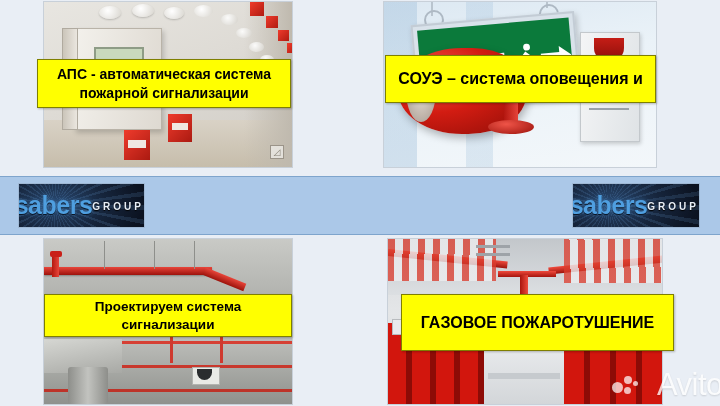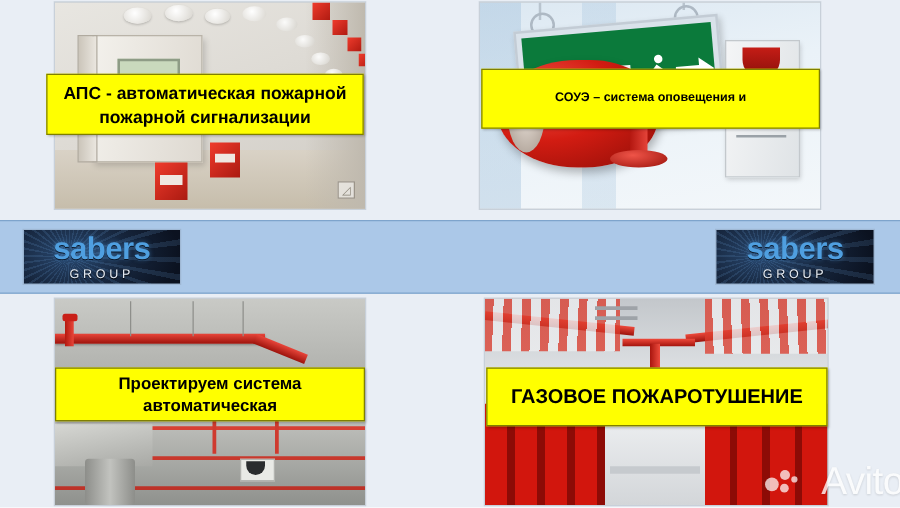--- a/index.html
+++ b/index.html
@@ -68,23 +68,23 @@
     display: flex;
     align-items: center;
   }
   .logo {
     position: absolute;
     background:
       radial-gradient(ellipse 70% 120% at 30% 45%, #2a4a72 0%, #16253c 55%, #0b1220 100%);
     border: 1px solid #9fb8d4;
     box-sizing: border-box;
     display: flex;
-    flex-direction: column;
-    align-items: center;
-    justify-content: center;
+    flex-direction: row;
+    align-items: center;
+    justify-content: flex-end;
     overflow: hidden;
   }
   .logo::before {
     content: "";
     position: absolute;
     left: -10%; top: -40%;
     width: 120%; height: 180%;
     background:
       repeating-conic-gradient(from 0deg at 32% 50%,
         rgba(120,180,240,0.16) 0deg 3deg,
@@ -98,20 +98,21 @@
     letter-spacing: -0.5px;
     text-shadow: 0 1px 0 #0a1626, 0 0 4px rgba(80,160,230,0.5);
     line-height: 1;
   }
   .logo-sub {
     position: relative;
     color: #e8eef6;
     letter-spacing: 3px;
     line-height: 1;
     text-shadow: 0 1px 1px #000;
+    font-weight: bold;
   }
   #banner-text {
     position: absolute;
     color: #1a1ac8;
     font-weight: bold;
     white-space: nowrap;
   }
 
   
   #avito {
@@ -171,21 +172,21 @@
     <div style="position:absolute;left:170px;top:86px;width:14px;height:16px;background:linear-gradient(135deg,#f04535,#a81a10);"></div>
     <div style="position:absolute;left:188px;top:84px;width:13px;height:15px;background:linear-gradient(135deg,#f04535,#a81a10);"></div>
     <div style="position:absolute;left:80px;top:128px;width:26px;height:30px;background:linear-gradient(135deg,#ef3b2c,#ab1a11);"></div>
     <div style="position:absolute;left:84px;top:138px;width:18px;height:8px;background:#efe7e1;"></div>
     <div style="position:absolute;left:124px;top:112px;width:24px;height:28px;background:linear-gradient(135deg,#ef3b2c,#ab1a11);"></div>
     <div style="position:absolute;left:128px;top:121px;width:16px;height:7px;background:#efe7e1;"></div>
     <div style="position:absolute;left:226px;top:143px;width:12px;height:12px;border:1px solid #9b9489;color:#8a8478;font-size:9px;line-height:12px;text-align:center;background:rgba(255,255,255,0.55);">◿</div>
   </div>
 
   <div class="caption" style="left:37px; top:59px; width:254px; height:49px; font-size:14px;">
-    <span>АПС - автоматическая пожарной</span>
+    <span>АПС - автоматическая система</span>
     <span>пожарной сигнализации</span>
   </div>
 
   <div class="photo" style="left:384px; top:2px; width:272px; height:165px;">
     <div class="layer" style="background:linear-gradient(170deg,#dce8f2 0%,#eaf2f8 40%,#f3f7fa 100%);"></div>
     <div class="layer" style="background:linear-gradient(90deg,rgba(150,185,215,0.35) 0 12%,rgba(255,255,255,0) 12% 30%,rgba(150,185,215,0.25) 30% 40%,rgba(255,255,255,0) 40% 100%);"></div>
 
     <div style="position:absolute;left:47px;top:0px;width:2px;height:14px;background:#b9c4ce;"></div>
     <div style="position:absolute;left:40px;top:8px;width:16px;height:16px;border:2px solid #aeb9c4;border-radius:50%;background:transparent;"></div>
     <div style="position:absolute;left:162px;top:0px;width:2px;height:6px;background:#b9c4ce;"></div>
@@ -211,21 +212,21 @@
     <div style="position:absolute;left:205px;top:98px;width:40px;height:2px;background:#9aa1a7;"></div>
     <div style="position:absolute;left:205px;top:106px;width:40px;height:2px;background:#9aa1a7;"></div>
 
     <div style="position:absolute;left:14px;top:46px;width:128px;height:86px;border-radius:50% 42% 45% 50%;background:radial-gradient(ellipse at 28% 32%,#f4564a 0%,#d21c12 45%,#8e0d07 100%);box-shadow:2px 4px 8px rgba(0,0,0,0.28);"></div>
     <div style="position:absolute;left:22px;top:58px;width:30px;height:62px;border-radius:50%;background:radial-gradient(ellipse at 50% 50%,#e8e0d8 0%,#b8aca2 70%,#7c6f66 100%);"></div>
     <div style="position:absolute;left:128px;top:66px;width:46px;height:34px;border-radius:6px;background:linear-gradient(160deg,#e7473b,#9c120b);"></div>
     <div style="position:absolute;left:120px;top:98px;width:14px;height:22px;background:linear-gradient(90deg,#b41710,#e5443a);"></div>
     <div style="position:absolute;left:104px;top:118px;width:46px;height:14px;border-radius:50%;background:radial-gradient(ellipse at 40% 30%,#ef5448,#9b120b);"></div>
   </div>
 
-  <div class="caption" style="left:385px; top:55px; width:271px; height:48px; font-size:10px;">
+  <div class="caption" style="left:385px; top:55px; width:271px; height:48px; font-size:16px;">
     <span>СОУЭ – система оповещения и</span>
   </div>
 
   <div id="banner" style="top:176px; height:57px;">
     <div id="banner-inner">
 
       <div class="logo" style="left:18px; top:6px; width:127px; height:45px;">
         <div class="logo-word" style="font-size:25px;">sabers</div>
         <div class="logo-sub" style="font-size:10px;margin-top:3px;">GROUP</div>
       </div>
@@ -258,21 +259,21 @@
     <div style="position:absolute;left:126px;top:92px;width:3px;height:32px;background:#cf3a2f;"></div>
     <div style="position:absolute;left:176px;top:92px;width:3px;height:32px;background:#cf3a2f;"></div>
     <div style="position:absolute;left:0px;top:100px;width:78px;height:34px;background:linear-gradient(170deg,#d6d7d3,#a8a9a5);"></div>
     <div style="position:absolute;left:24px;top:128px;width:40px;height:37px;background:linear-gradient(90deg,#8d8e8a,#c2c3bf,#8d8e8a);border-radius:3px;"></div>
     <div style="position:absolute;left:148px;top:128px;width:26px;height:16px;background:#e9eae6;border:1px solid #b3b4b0;"></div>
     <div style="position:absolute;left:153px;top:130px;width:15px;height:11px;border-radius:0 0 9px 9px;background:#2a2c2e;"></div>
   </div>
 
   <div class="caption" style="left:44px; top:294px; width:248px; height:43px; font-size:13.5px;">
     <span>Проектируем система</span>
-    <span>автоматическая</span>
+    <span>сигнализации</span>
   </div>
 
   <div class="photo" style="left:388px; top:239px; width:274px; height:165px;">
     <div class="layer" style="background:linear-gradient(180deg,#d6d8da 0%,#e4e6e8 45%,#cdd0d2 100%);"></div>
     <div style="position:absolute;left:0;top:0;width:274px;height:56px;background:linear-gradient(180deg,#c3c7cb,#dcdfe2);"></div>
 
     <div style="position:absolute;left:0px;top:10px;width:120px;height:7px;background:linear-gradient(180deg,#ef4a3c,#9d130c);transform:rotate(6deg);transform-origin:left center;"></div>
     <div style="position:absolute;left:160px;top:16px;width:120px;height:7px;background:linear-gradient(180deg,#ef4a3c,#9d130c);transform:rotate(-6deg);transform-origin:right center;"></div>
     <div style="position:absolute;left:110px;top:32px;width:58px;height:6px;background:linear-gradient(180deg,#ef4a3c,#a4140d);"></div>
     <div style="position:absolute;left:132px;top:36px;width:8px;height:44px;background:linear-gradient(90deg,#a9150e,#ee4b3d);"></div>
@@ -282,21 +283,21 @@
     <div style="position:absolute;left:88px;top:14px;width:34px;height:3px;background:#9ea3a8;"></div>
 
     <div style="position:absolute;left:88px;top:96px;width:96px;height:69px;background:linear-gradient(180deg,#eceef0,#d3d6d9);"></div>
     <div style="position:absolute;left:100px;top:134px;width:72px;height:6px;background:#c6cace;"></div>
 
     <div style="position:absolute;left:0px;top:84px;width:96px;height:81px;background:repeating-linear-gradient(90deg,#d2160d 0 18px,#8d0b06 18px 24px);"></div>
     <div style="position:absolute;left:176px;top:84px;width:98px;height:81px;background:repeating-linear-gradient(90deg,#d2160d 0 20px,#8d0b06 20px 26px);"></div>
     <div style="position:absolute;left:4px;top:80px;width:24px;height:14px;background:#e9eaec;border:1px solid #b8bbbe;"></div>
   </div>
 
-  <div class="caption" style="left:389px; top:294px; width:273px; height:47px; font-size:16px;">
+  <div class="caption" style="left:401px; top:294px; width:273px; height:57px; font-size:16px;">
     <span>ГАЗОВОЕ ПОЖАРОТУШЕНИЕ</span>
   </div>
 
   <div id="avito" style="left:612px; top:367px;">
     <div id="avito-dots">
       <i style="left:0px;  top:8px;  width:11px; height:11px;"></i>
       <i style="left:12px; top:2px;  width:8px;  height:8px;"></i>
       <i style="left:12px; top:13px; width:7px;  height:7px;"></i>
       <i style="left:21px; top:7px;  width:5px;  height:5px;"></i>
     </div>

